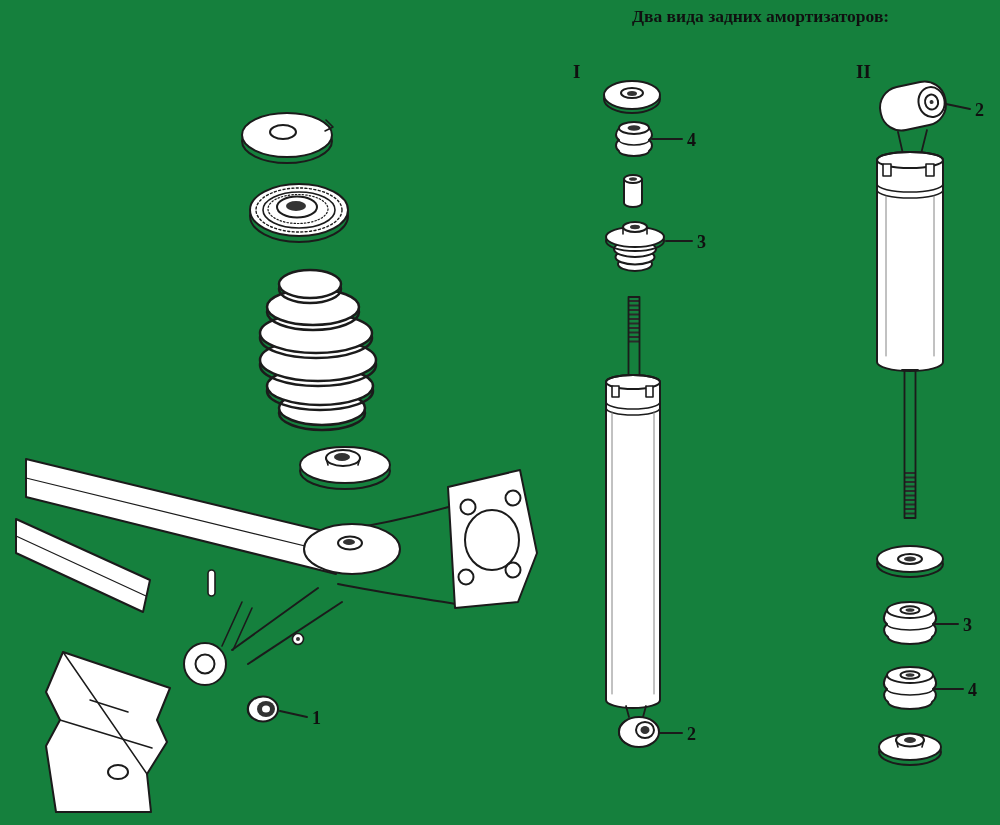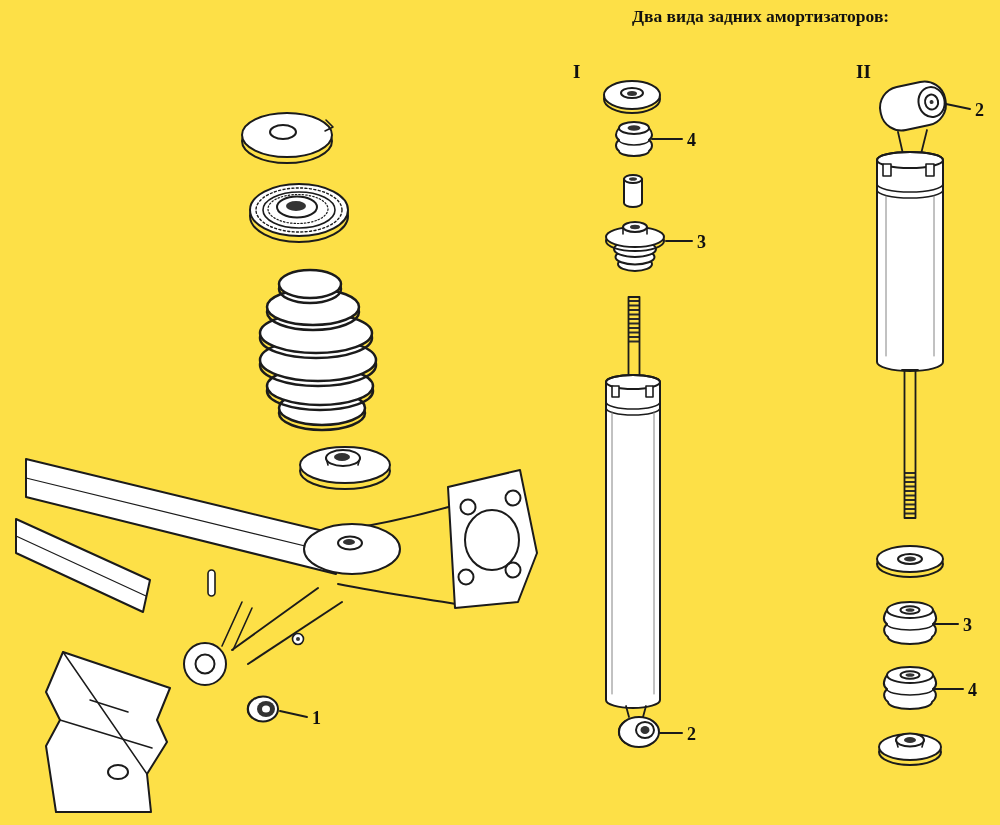--- a/index.html
+++ b/index.html
@@ -1,19 +1,19 @@
 <!DOCTYPE html>
 <html><head>
 <meta charset="utf-8">
 <style>
   html,body{margin:0;padding:0;background:#ffffff;}
   .canvas{
     position:relative;
     width:1000px;height:825px;
-    background:#fde047;
+    background:#15803d;
     font-family:"Liberation Serif", serif;
     overflow:hidden;
   }
   svg{display:block;}
   text{font-family:"Liberation Serif", serif; fill:#101010; stroke:none;}
   .title-text{font-size:17.5px;font-weight:bold;}
   .roman{font-size:19px;font-weight:bold;}
   .callout{font-size:18px;font-weight:bold;}
 </style>
 </head>

